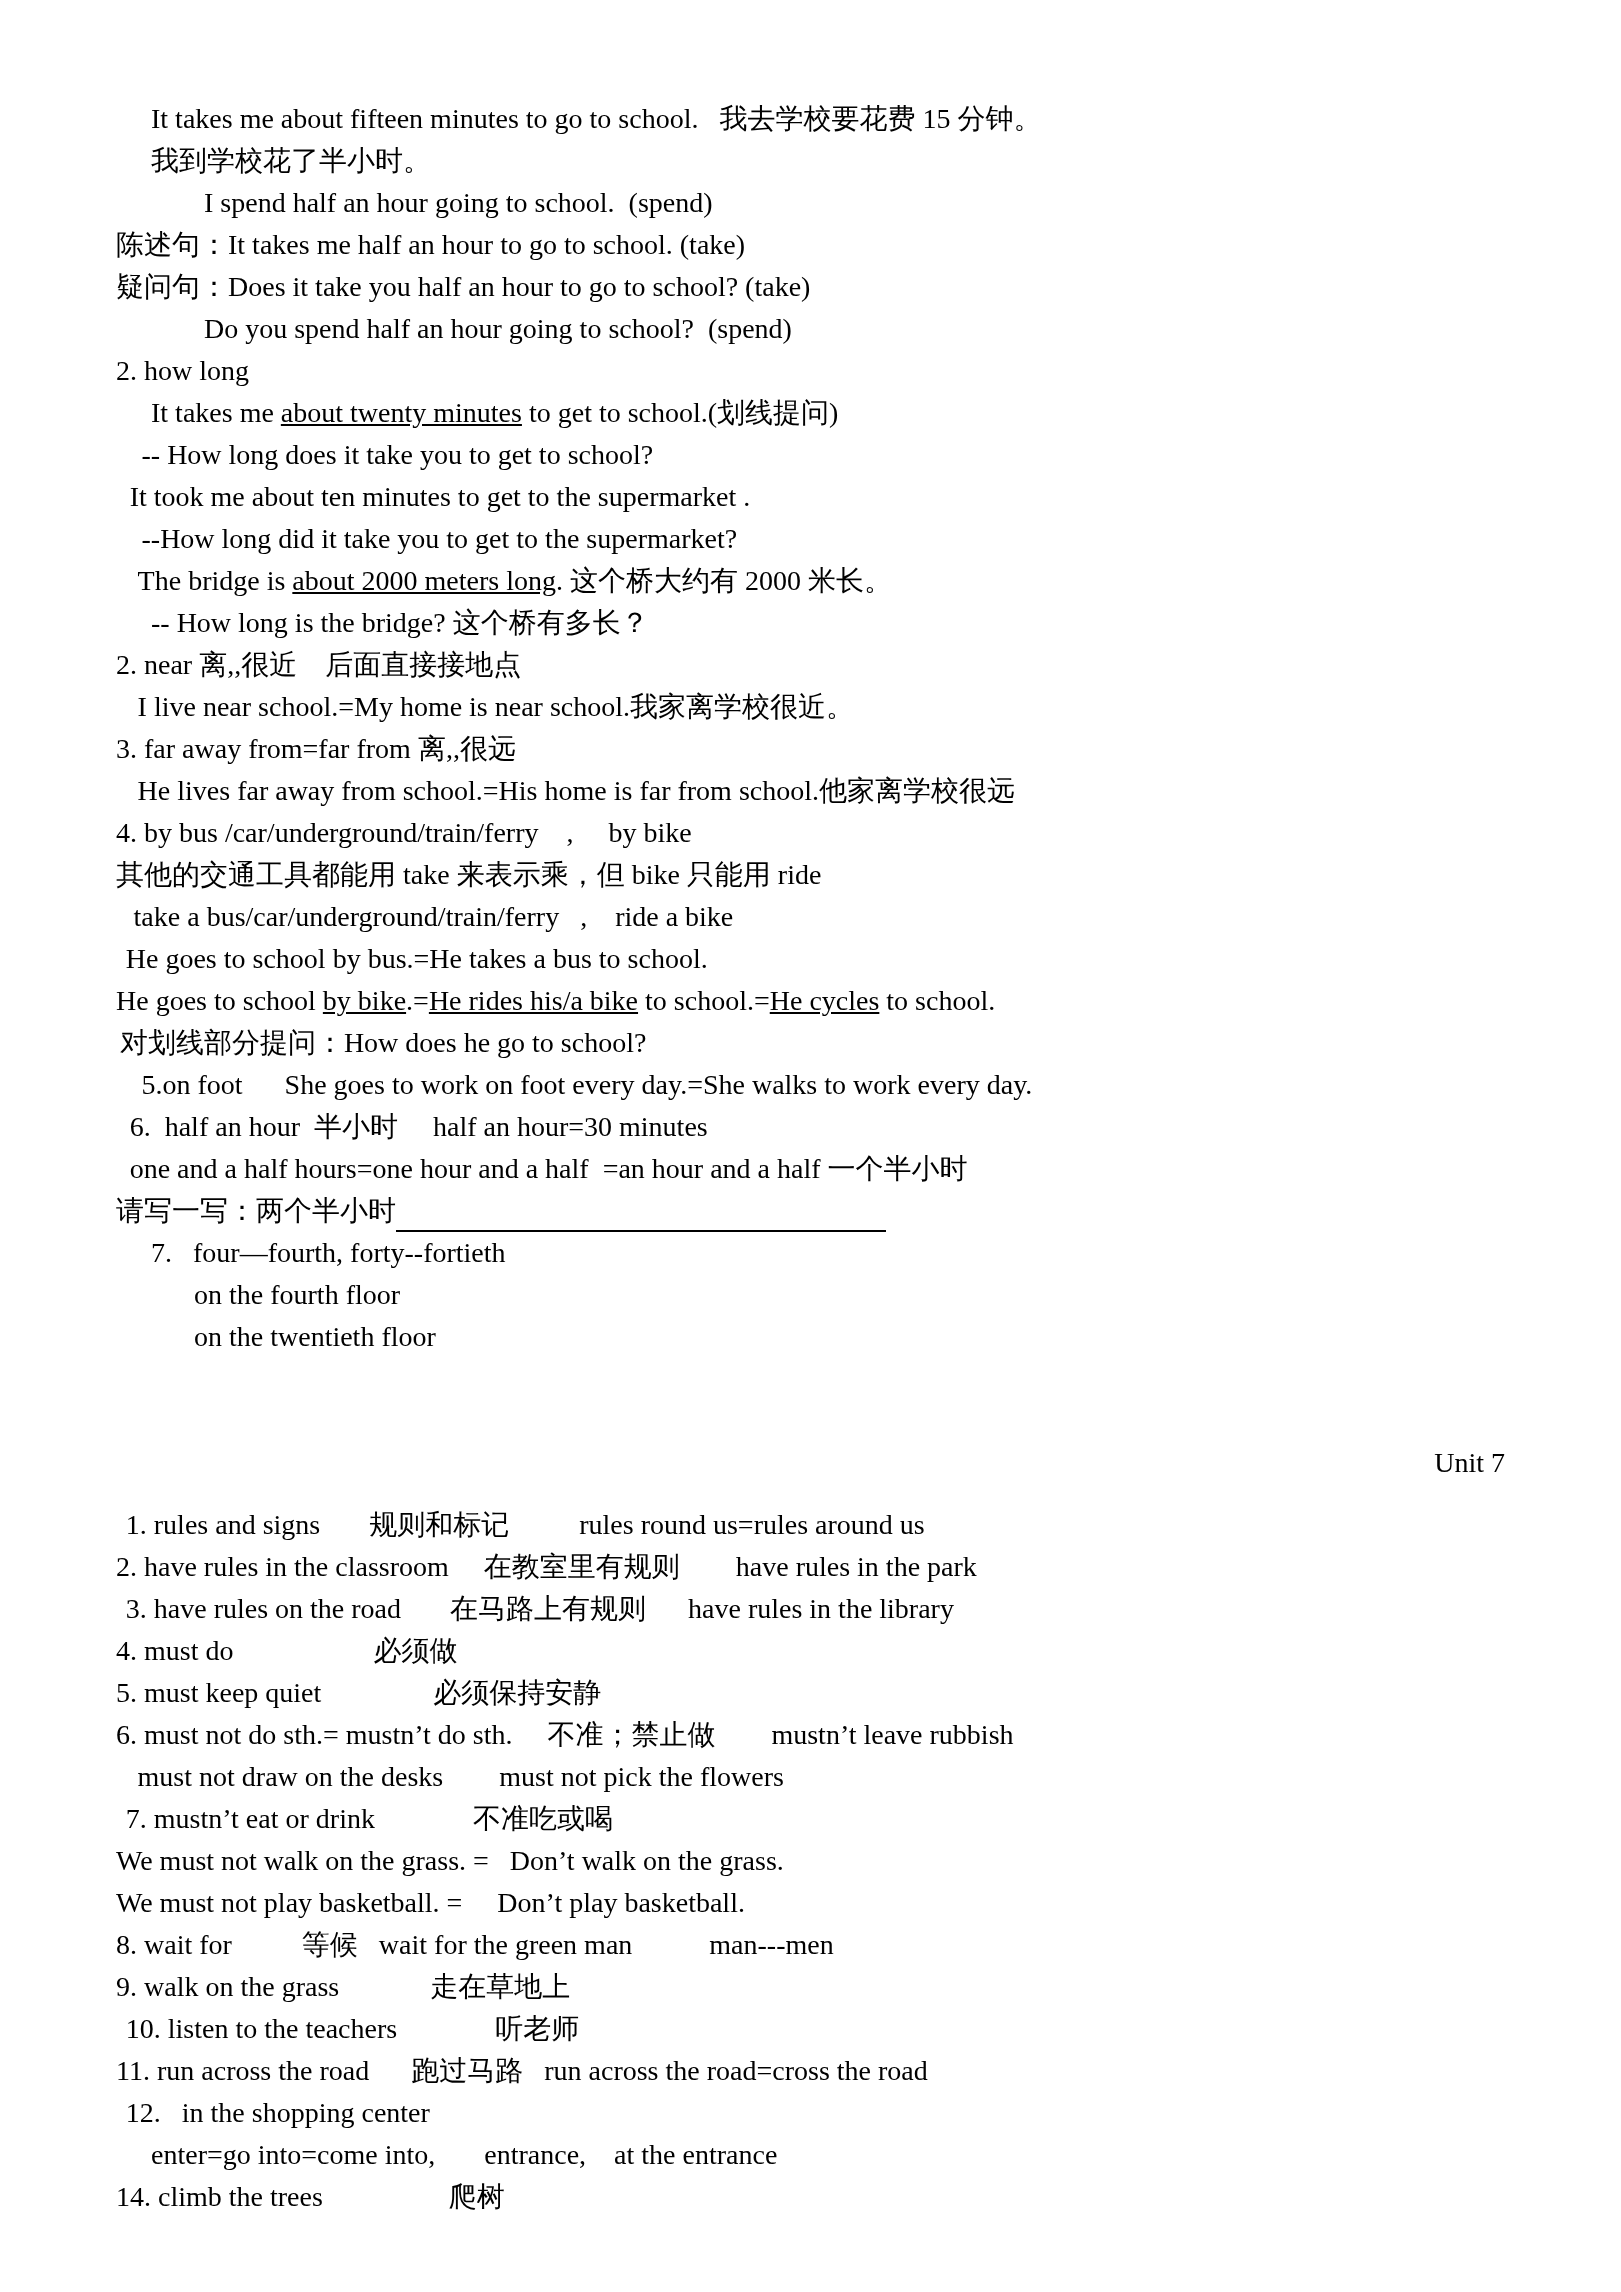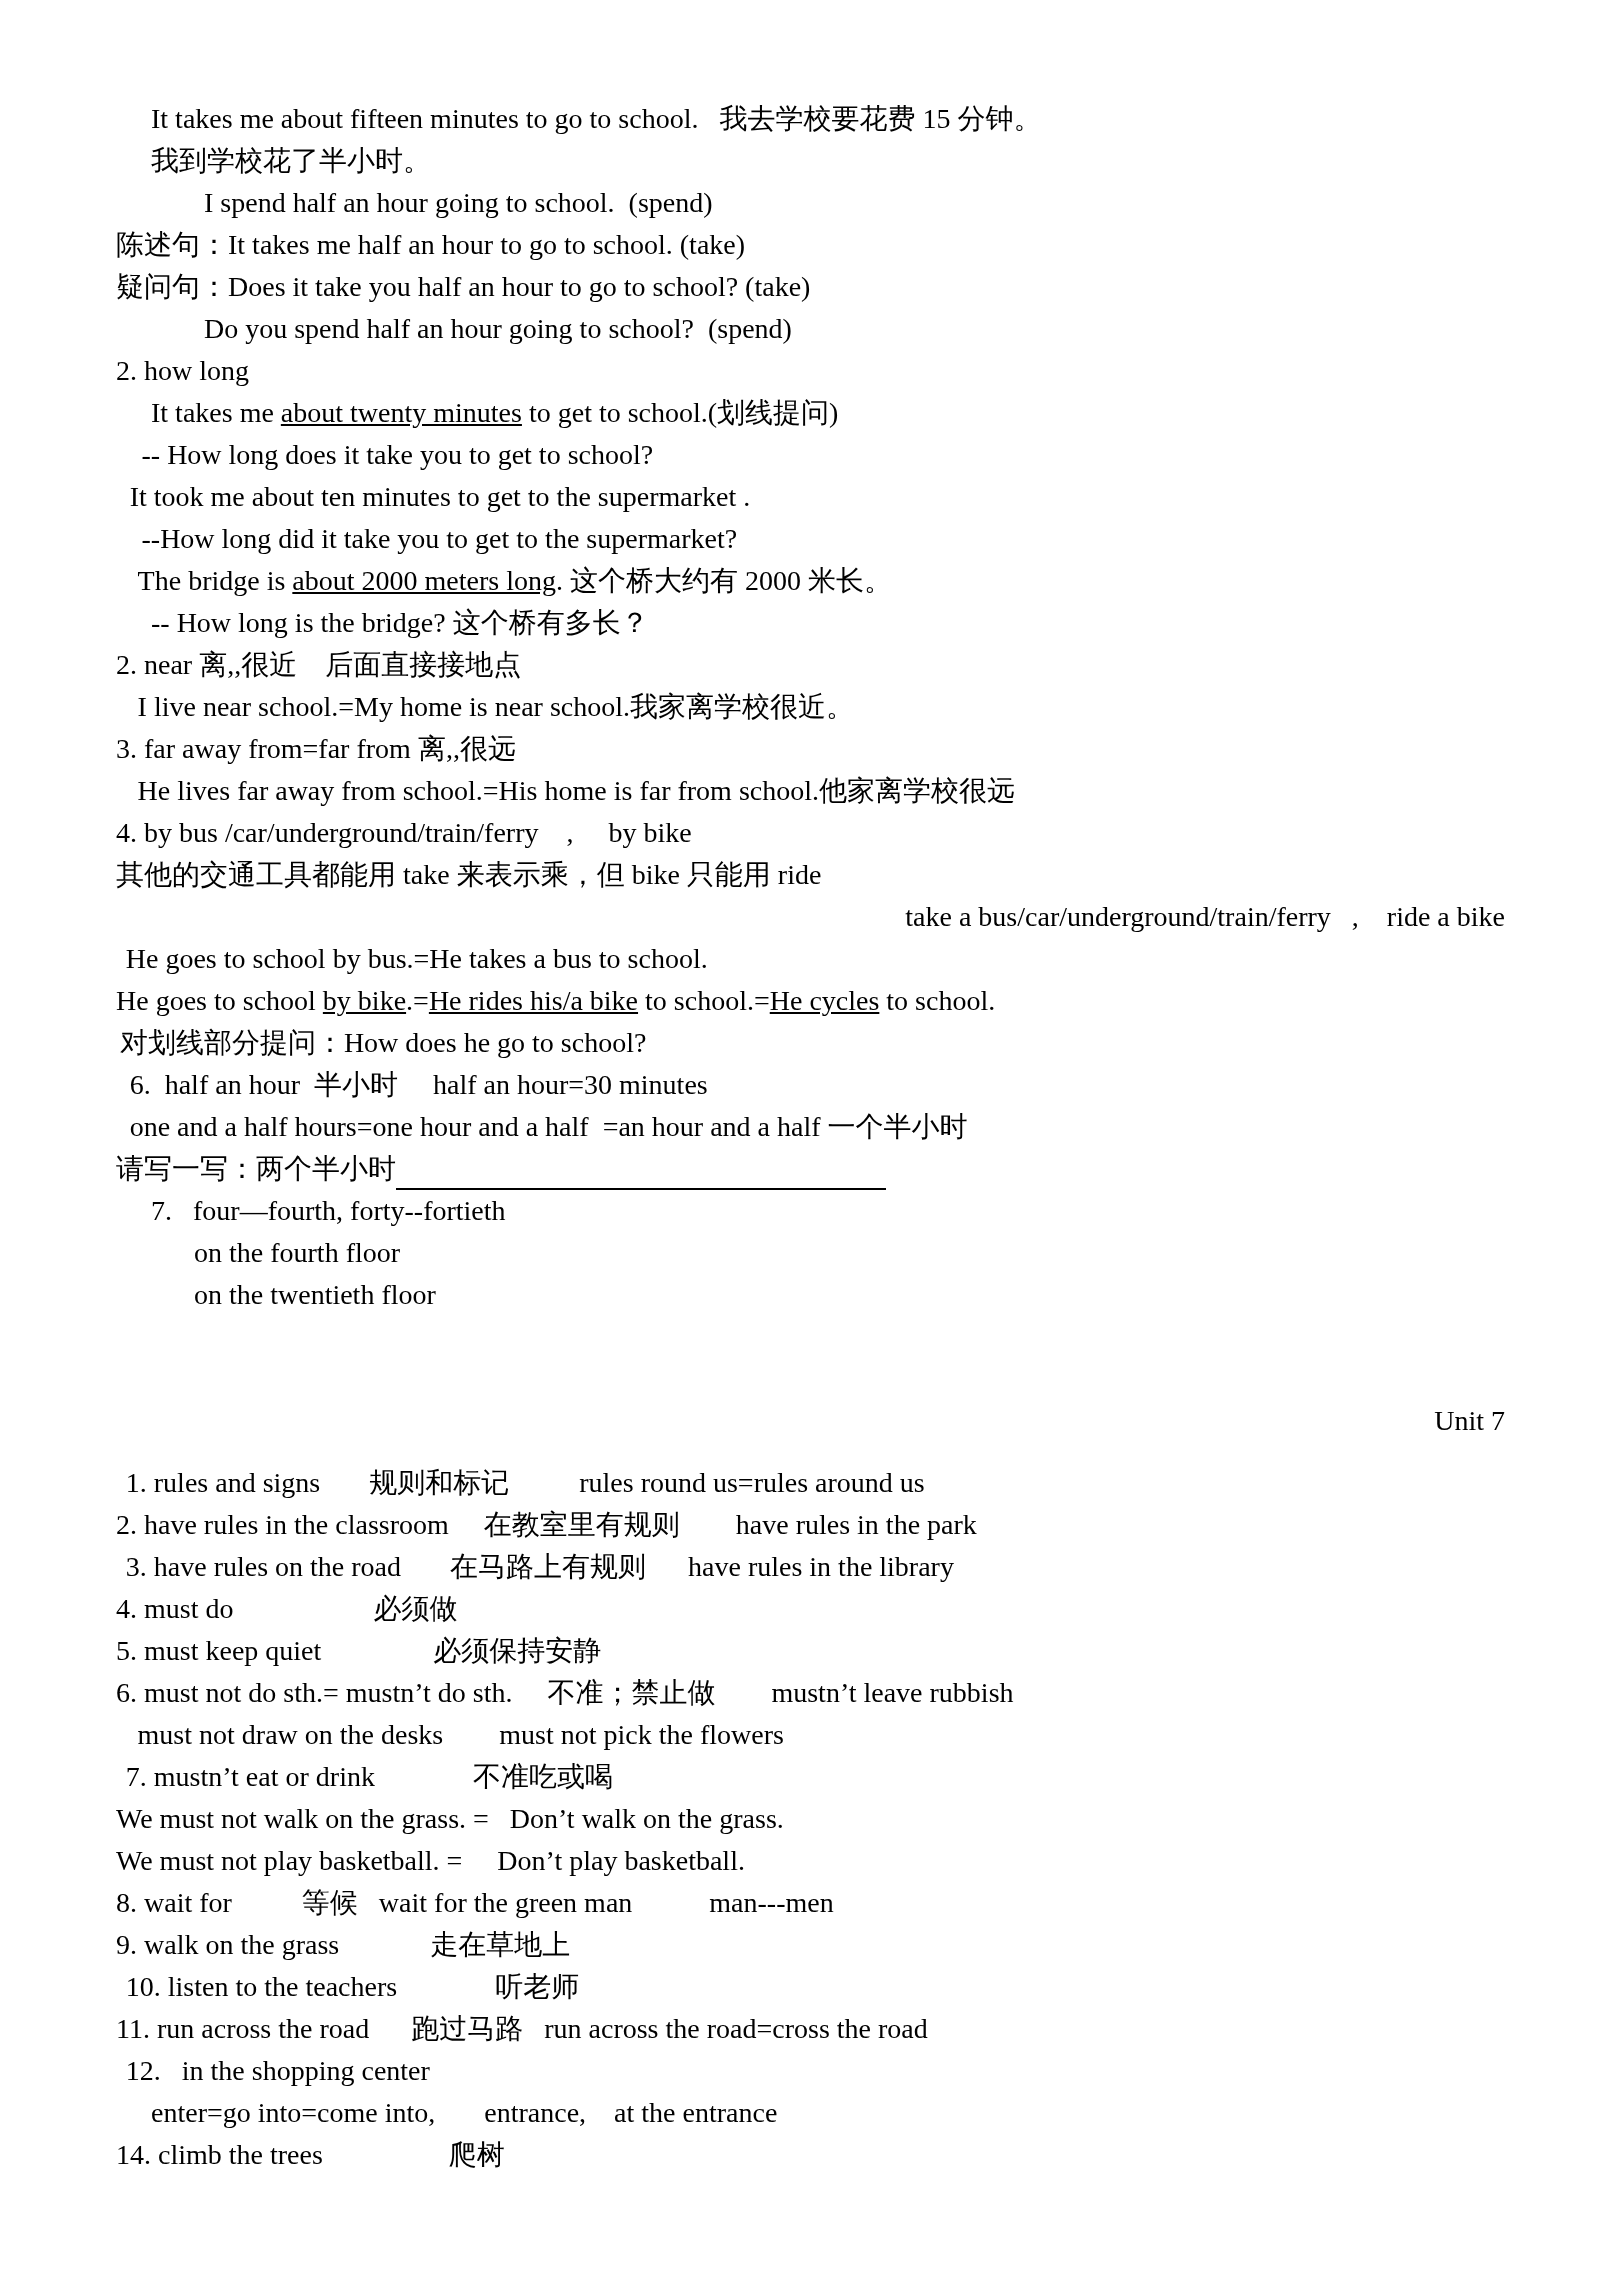--- a/index.html
+++ b/index.html
@@ -69,24 +69,25 @@
       <div class="ln" style="padding-left: 13.7px;"><span>It took me about ten minutes to get to the supermarket .</span></div>
       <div class="ln" style="padding-left: 25.5px;"><span>--How long did it take you to get to the supermarket?</span></div>
       <div class="ln" style="padding-left: 21.6px;"><span>The bridge is </span><span class="u">about 2000 meters long</span><span>. 这个桥大约有 2000 米长。</span></div>
       <div class="ln" style="padding-left: 35px;"><span>-- How long is the bridge? 这个桥有多长？</span></div>
       <div class="ln"><span>2. near 离,,很近    后面直接接地点</span></div>
       <div class="ln" style="padding-left: 21.6px;"><span>I live near school.=My home is near school.我家离学校很近。</span></div>
       <div class="ln"><span>3. far away from=far from 离,,很远</span></div>
       <div class="ln" style="padding-left: 21.6px;"><span>He lives far away from school.=His home is far from school.他家离学校很远</span></div>
       <div class="ln"><span>4. by bus /car/underground/train/ferry    ,     by bike</span></div>
       <div class="ln"><span>其他的交通工具都能用 take 来表示乘，但 bike 只能用 ride</span></div>
-      <div class="ln" style="padding-left: 17.6px; text-align: right;"><span>take a bus/car/underground/train/ferry   ,    ride a bike</span></div>
+      <div class="ln" style="padding-left: 17.6px;"><span>take a bus/car/underground/train/ferry   ,    ride a bike</span></div>
       <div class="ln" style="padding-left: 9.8px;"><span>He goes to school by bus.=He takes a bus to school.</span></div>
       <div class="ln"><span>He goes to school </span><span class="u">by bike</span><span>.=</span><span class="u">He rides his/a bike</span><span> to school.=</span><span class="u">He cycles</span><span> to school.</span></div>
       <div class="ln" style="padding-left: 3.9px;"><span>对划线部分提问：How does he go to school?</span></div>
+      <div class="ln" style="padding-left: 25.5px;"><span>5.on foot      She goes to work on foot every day.=She walks to work every day.</span></div>
       <div class="ln" style="padding-left: 13.7px;"><span>6.  half an hour  半小时     half an hour=30 minutes</span></div>
       <div class="ln" style="padding-left: 13.7px;"><span>one and a half hours=one hour and a half  =an hour and a half 一个半小时</span></div>
       <div class="ln"><span>请写一写：两个半小时</span><span class="blank-line" style="width: 490px;"></span></div>
       <div class="ln" style="padding-left: 35px;"><span>7.   four—fourth, forty--fortieth</span></div>
       <div class="ln" style="padding-left: 78px;"><span>on the fourth floor</span></div>
       <div class="ln" style="padding-left: 78px;"><span>on the twentieth floor</span></div>
       <div class="gap"></div>
       <div class="gap"></div>
       <div class="unit-head"><span>Unit 7</span></div>
       <div class="ln" style="padding-left: 9.8px; margin-top: 20px;"><span>1. rules and signs       规则和标记          rules round us=rules around us</span></div>

